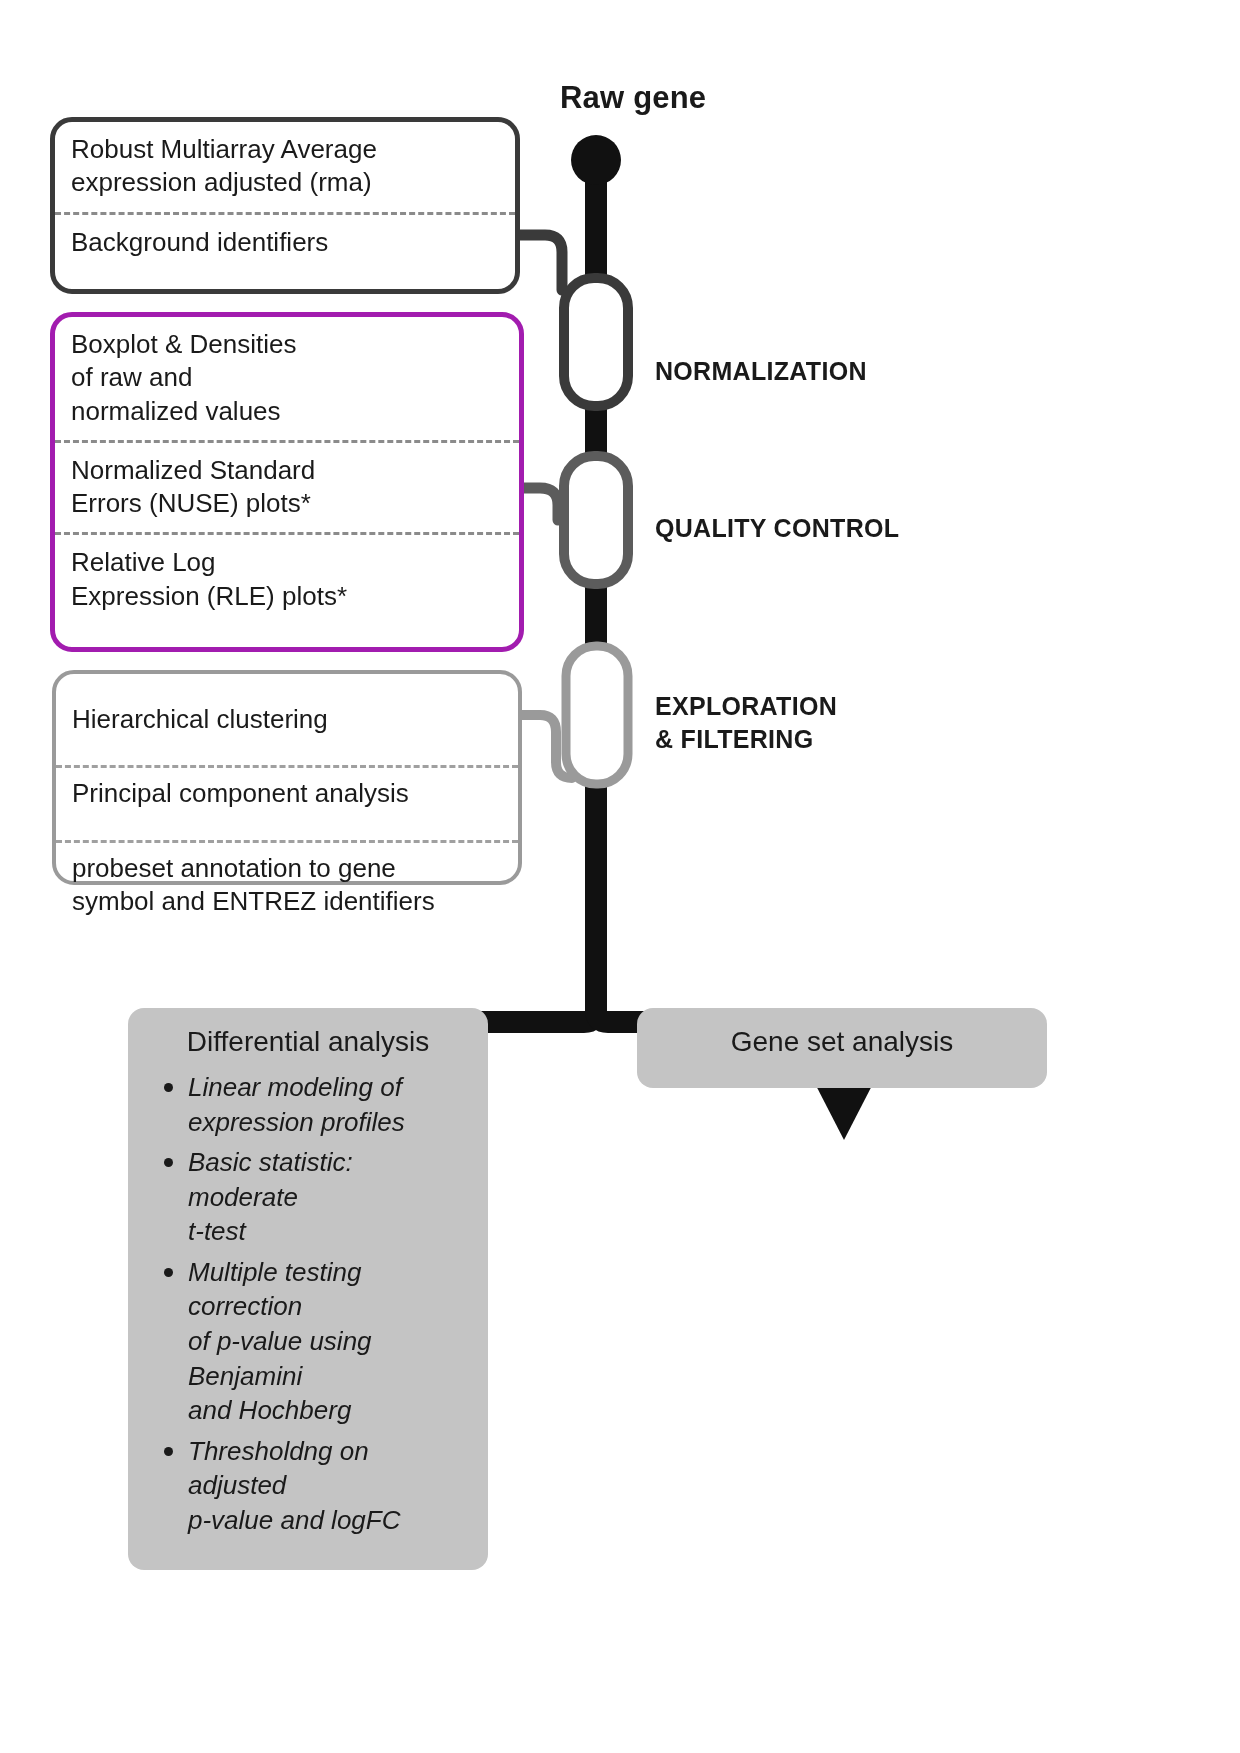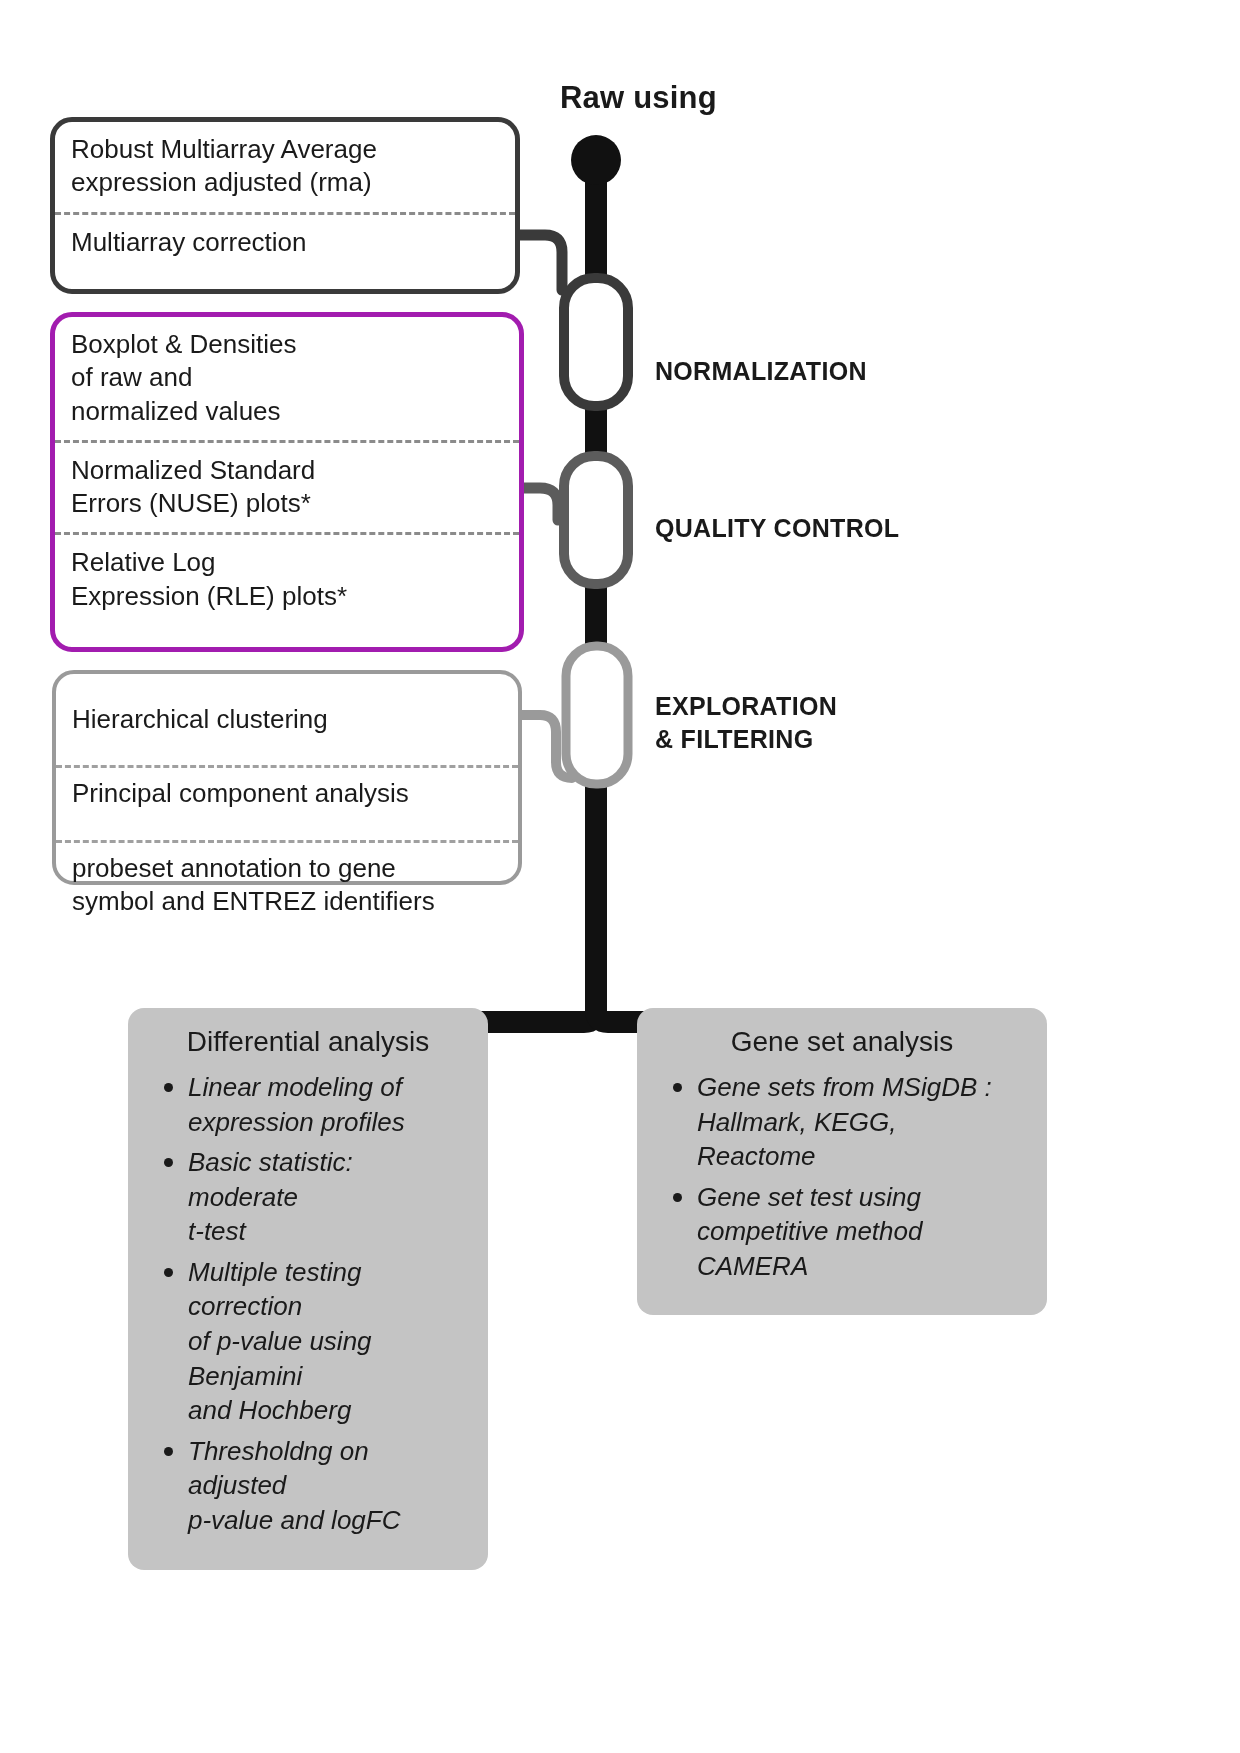--- a/index.html
+++ b/index.html
@@ -160,31 +160,31 @@
     <path d="M 520 235 L 545 235 Q 562 235 562 252 L 562 290" stroke="#3a3a3a" stroke-width="11" fill="none" stroke-linecap="round"></path>
     <rect x="564" y="278" width="64" height="128" rx="30" ry="30" fill="#ffffff" stroke="#3a3a3a" stroke-width="10"></rect>
 
     <path d="M 513 488 L 540 488 Q 558 488 558 505 L 558 520" stroke="#5c5c5c" stroke-width="11" fill="none" stroke-linecap="round"></path>
     <rect x="564" y="456" width="64" height="128" rx="30" ry="30" fill="#ffffff" stroke="#5c5c5c" stroke-width="10"></rect>
 
     <path d="M 522 715 L 540 715 Q 556 715 556 732 L 556 762 Q 556 778 572 778" stroke="#9a9a9a" stroke-width="10" fill="none" stroke-linecap="round"></path>
     <rect x="566" y="646" width="62" height="138" rx="30" ry="30" fill="#ffffff" stroke="#9a9a9a" stroke-width="9"></rect>
   </svg>
 
-  <div class="raw-title">Raw using</div>
+  <div class="raw-title">Raw gene</div>
 
   <div class="stage-label" id="stage-normalization">NORMALIZATION</div>
   <div class="stage-label" id="stage-quality">QUALITY CONTROL</div>
   <div class="stage-label" id="stage-exploration">EXPLORATION
 &amp; FILTERING</div>
 
   <div class="stage-box" id="box-normalization">
     <div class="cell">Robust Multiarray Average
 expression adjusted (rma)</div>
-    <div class="cell">Multiarray correction</div>
+    <div class="cell">Background identifiers</div>
   </div>
 
   <div class="stage-box" id="box-quality">
     <div class="cell">Boxplot &amp; Densities
 of raw and
 normalized values</div>
     <div class="cell">Normalized Standard
 Errors (NUSE) plots*</div>
     <div class="cell">Relative Log
 Expression (RLE) plots*</div>
@@ -207,23 +207,15 @@
       <li>Multiple testing correction
 of p-value using Benjamini
 and Hochberg</li>
       <li>Thresholdng on adjusted
 p-value and logFC</li>
     </ul>
   </div>
 
   <div class="analysis-panel" id="panel-geneset">
     <div class="panel-title">Gene set analysis</div>
-    <ul class="panel-list">
-      <li>Gene sets from MSigDB :
-Hallmark, KEGG,
-Reactome</li>
-      <li>Gene set test using
-competitive method
-CAMERA</li>
-    </ul>
   </div>
 
 </div>
 
 </body></html>

